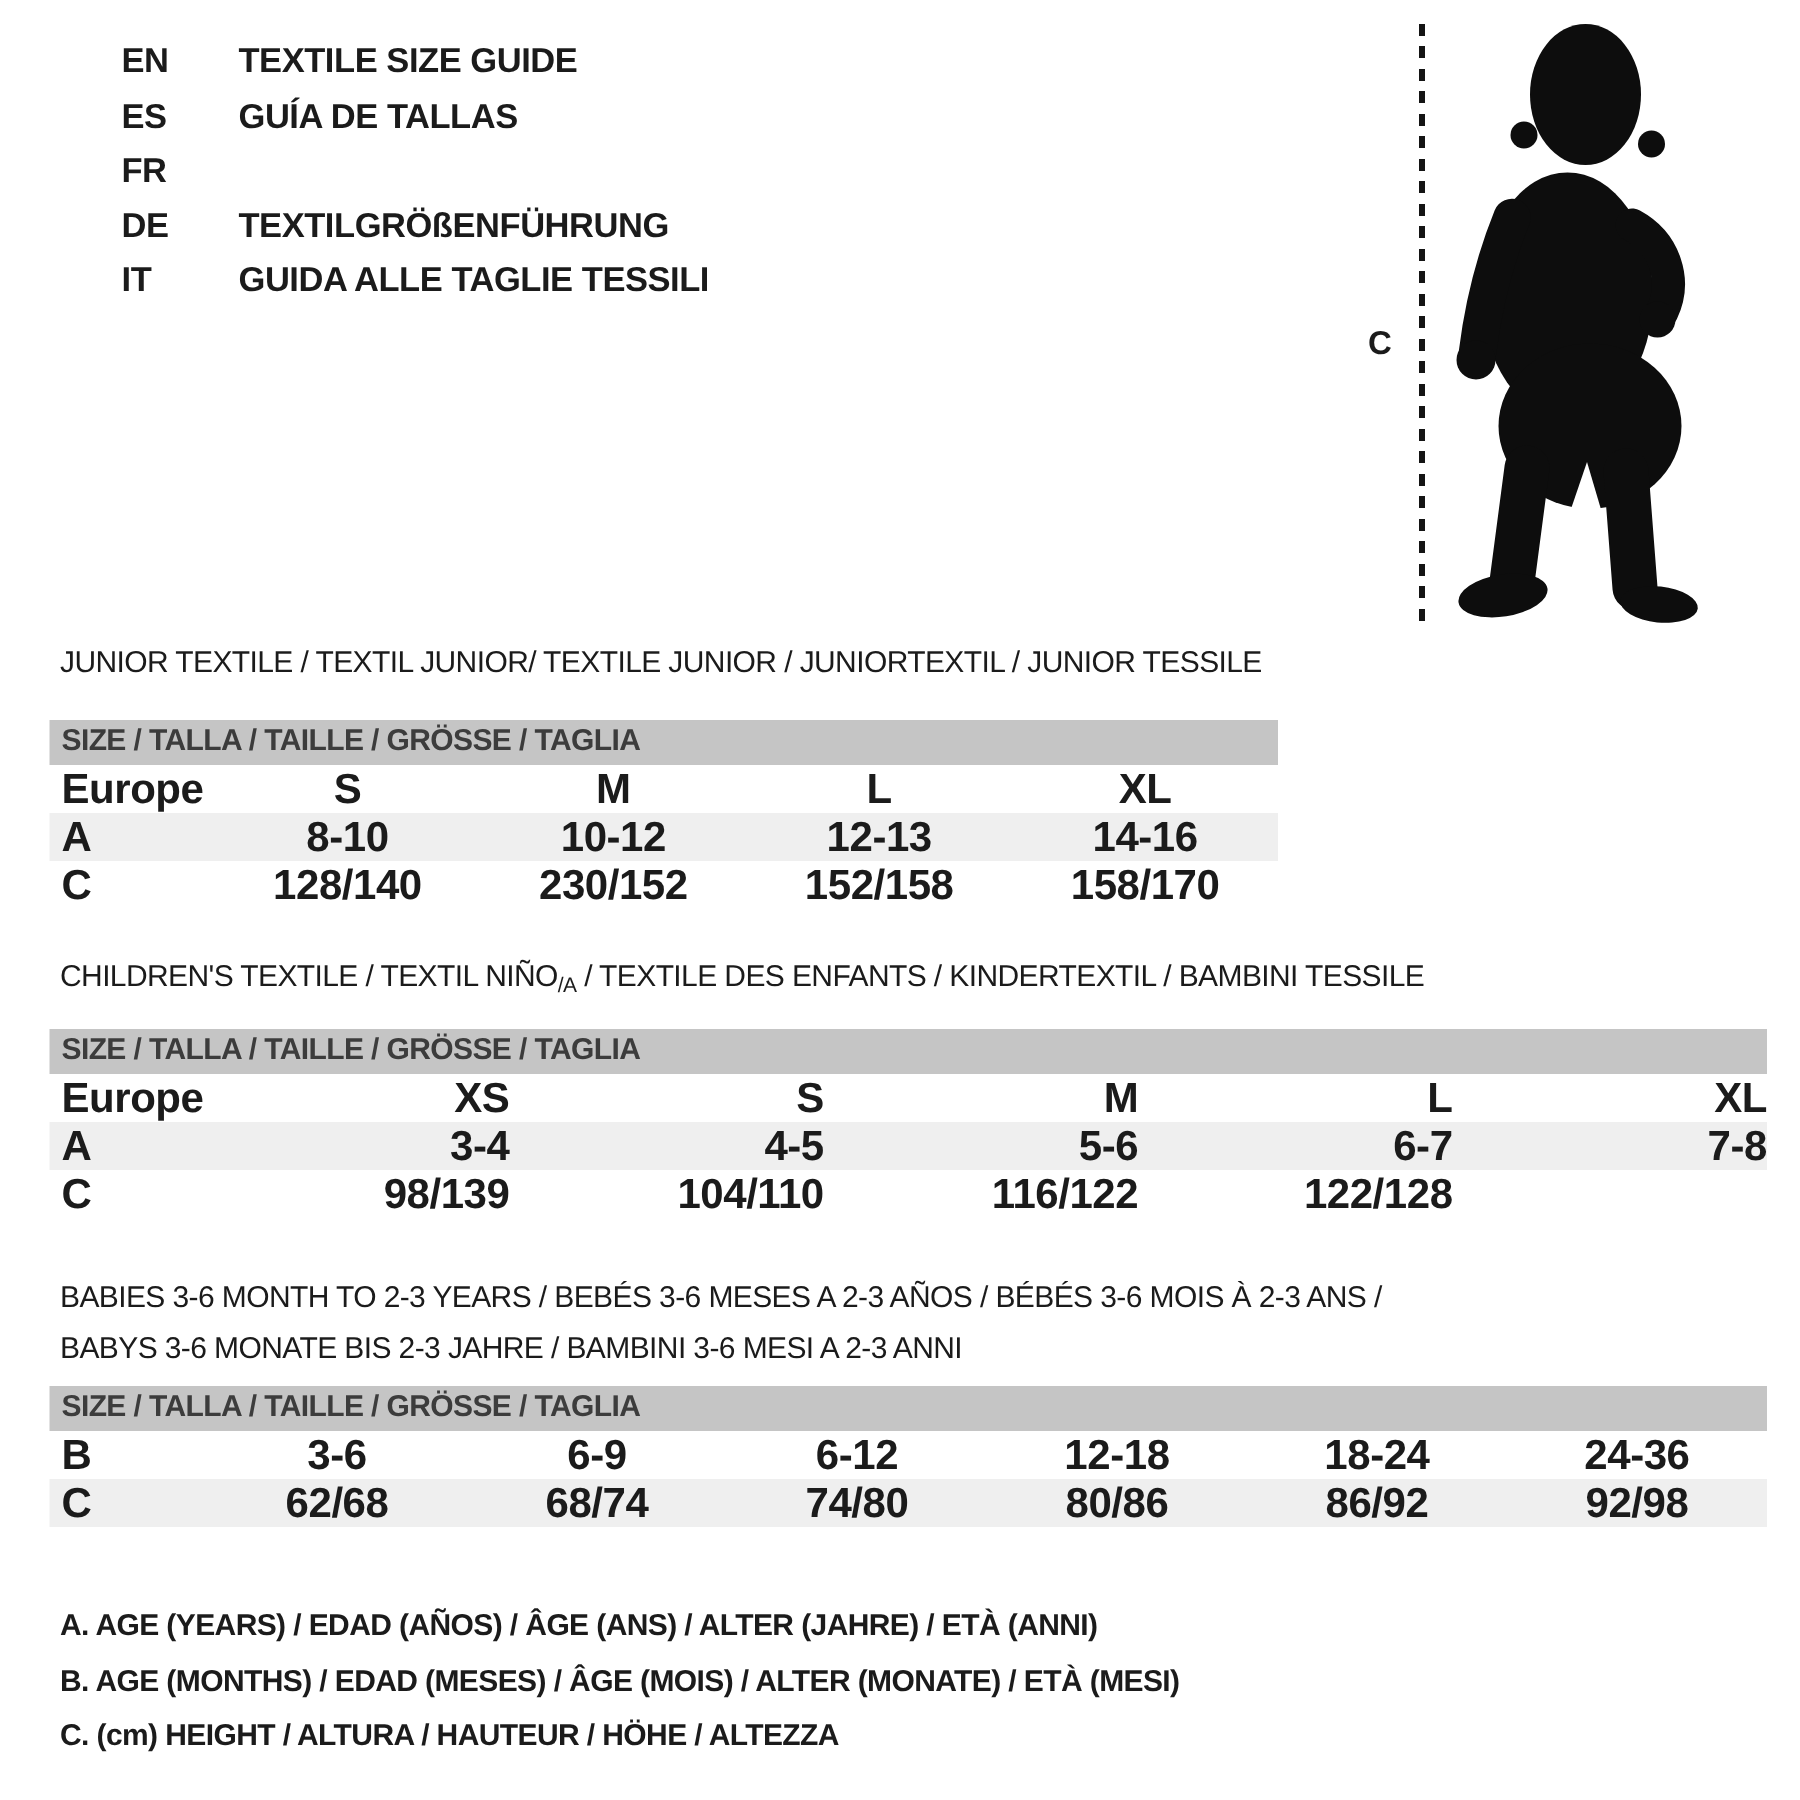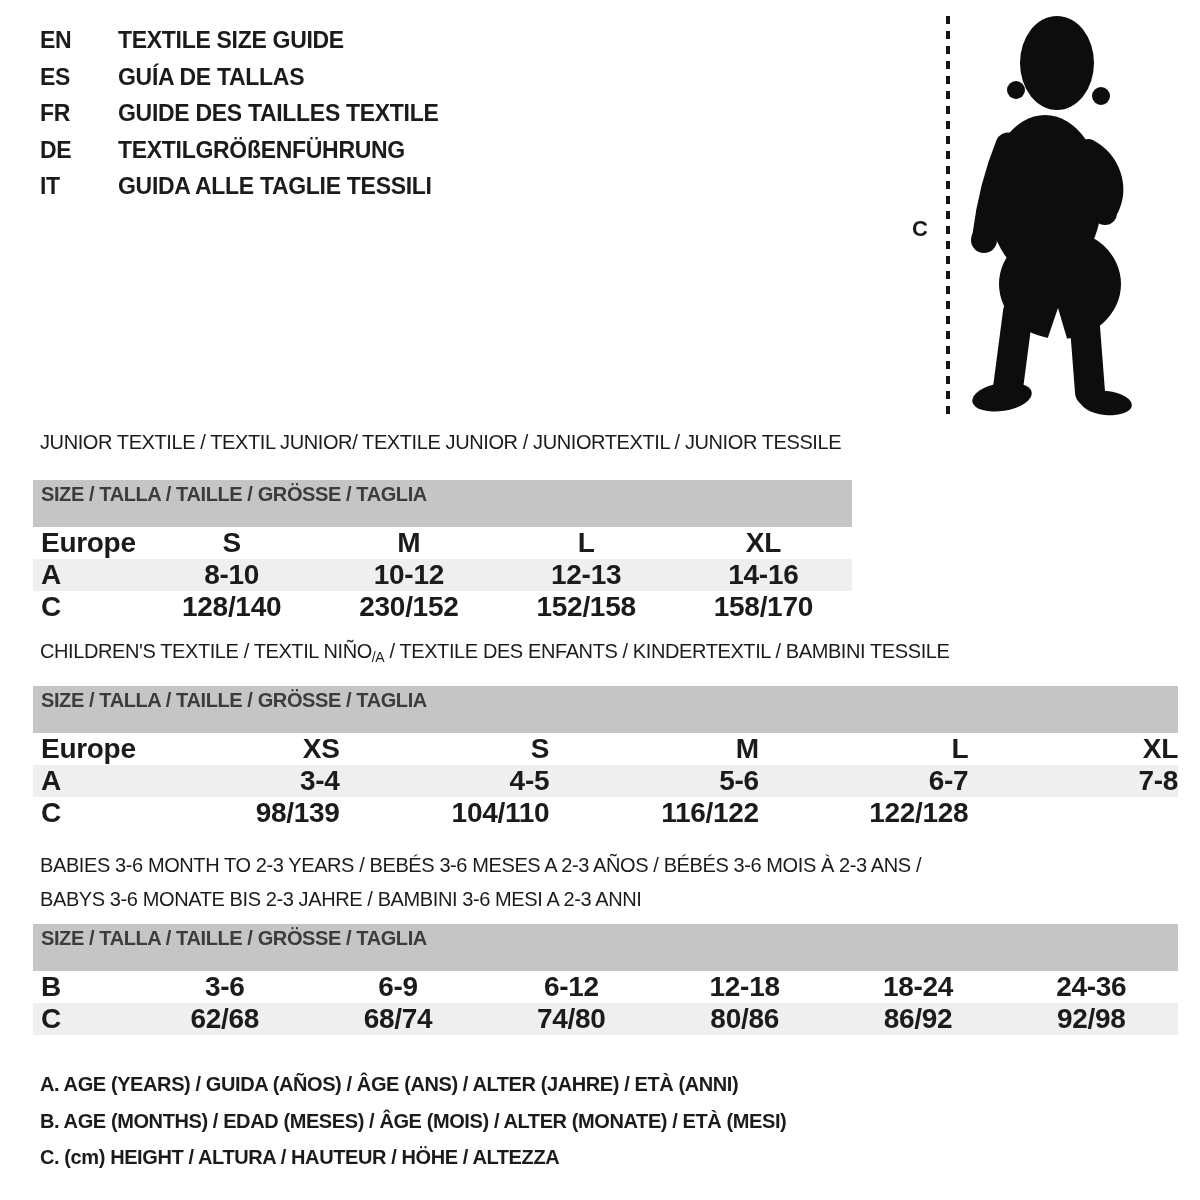--- a/index.html
+++ b/index.html
@@ -11,21 +11,21 @@
     background: #ffffff;
     font-family: "Liberation Sans", sans-serif;
     color: #1b1b1b;
     letter-spacing: -0.3px;
     overflow: hidden;
   }
 
   
   .lang-block { position: absolute; left: 40px; top: 22px; }
   .lang-row { display: flex; line-height: 36.5px; font-size: 23px; font-weight: bold; }
-  .lang-code { width: 78px; }
+  .lang-code { width: 78px; margin-left: 41px; }
   .lang-title { white-space: nowrap; }
 
   
   .figure-label {
     position: absolute; left: 912px; top: 216px;
     font-size: 22px; font-weight: bold;
   }
   .dashed-line {
     position: absolute; left: 946px; top: 16px;
     width: 4px; height: 398px;
@@ -37,21 +37,21 @@
   .section-heading {
     position: absolute; left: 40px;
     font-size: 20px; font-weight: normal; white-space: nowrap;
     letter-spacing: -0.4px;
   }
   .heading-sub { font-size: 14px; vertical-align: -4px; }
 
   
   .size-table { position: absolute; left: 33px; }
   .size-bar {
-    height: 47px; line-height: 29px;
+    height: 30px; line-height: 29px;
     background: #c5c5c5; color: #3c3c3c;
     font-size: 20px; font-weight: bold;
     padding-left: 8px; letter-spacing: -0.4px;
   }
   .t-row { display: flex; height: 32px; line-height: 32px; font-size: 28px; font-weight: bold; }
   .t-row.alt { background: #efefef; }
   .t-label { padding-left: 8px; }
   .t-cell { text-align: center; }
   .junior .t-label   { width: 110px; }
   .junior .t-cell    { width: calc((819px - 110px) / 4); }
@@ -73,21 +73,20 @@
     <div class="lang-row">
       <span class="lang-code">EN</span>
       <span class="lang-title">TEXTILE SIZE GUIDE</span>
     </div>
     <div class="lang-row">
       <span class="lang-code">ES</span>
       <span class="lang-title">GUÍA DE TALLAS</span>
     </div>
     <div class="lang-row">
       <span class="lang-code">FR</span>
-      <span class="lang-title">GUIDE DES TAILLES TEXTILE</span>
     </div>
     <div class="lang-row">
       <span class="lang-code">DE</span>
       <span class="lang-title">TEXTILGRÖßENFÜHRUNG</span>
     </div>
     <div class="lang-row">
       <span class="lang-code">IT</span>
       <span class="lang-title">GUIDA ALLE TAGLIE TESSILI</span>
     </div>
   </div>
@@ -198,18 +197,18 @@
       <span class="t-cell">62/68</span>
       <span class="t-cell">68/74</span>
       <span class="t-cell">74/80</span>
       <span class="t-cell">80/86</span>
       <span class="t-cell">86/92</span>
       <span class="t-cell">92/98</span>
     </div>
   </div>
 
   <div class="legend">
-    <div class="legend-line">A. AGE (YEARS) / GUIDA (AÑOS) / ÂGE (ANS) / ALTER (JAHRE) / ETÀ (ANNI)</div>
+    <div class="legend-line">A. AGE (YEARS) / EDAD (AÑOS) / ÂGE (ANS) / ALTER (JAHRE) / ETÀ (ANNI)</div>
     <div class="legend-line">B. AGE (MONTHS) / EDAD (MESES) / ÂGE (MOIS) / ALTER (MONATE) / ETÀ (MESI)</div>
     <div class="legend-line">C. (cm) HEIGHT / ALTURA / HAUTEUR / HÖHE / ALTEZZA</div>
   </div>
 
 </div>
 
 </body></html>

